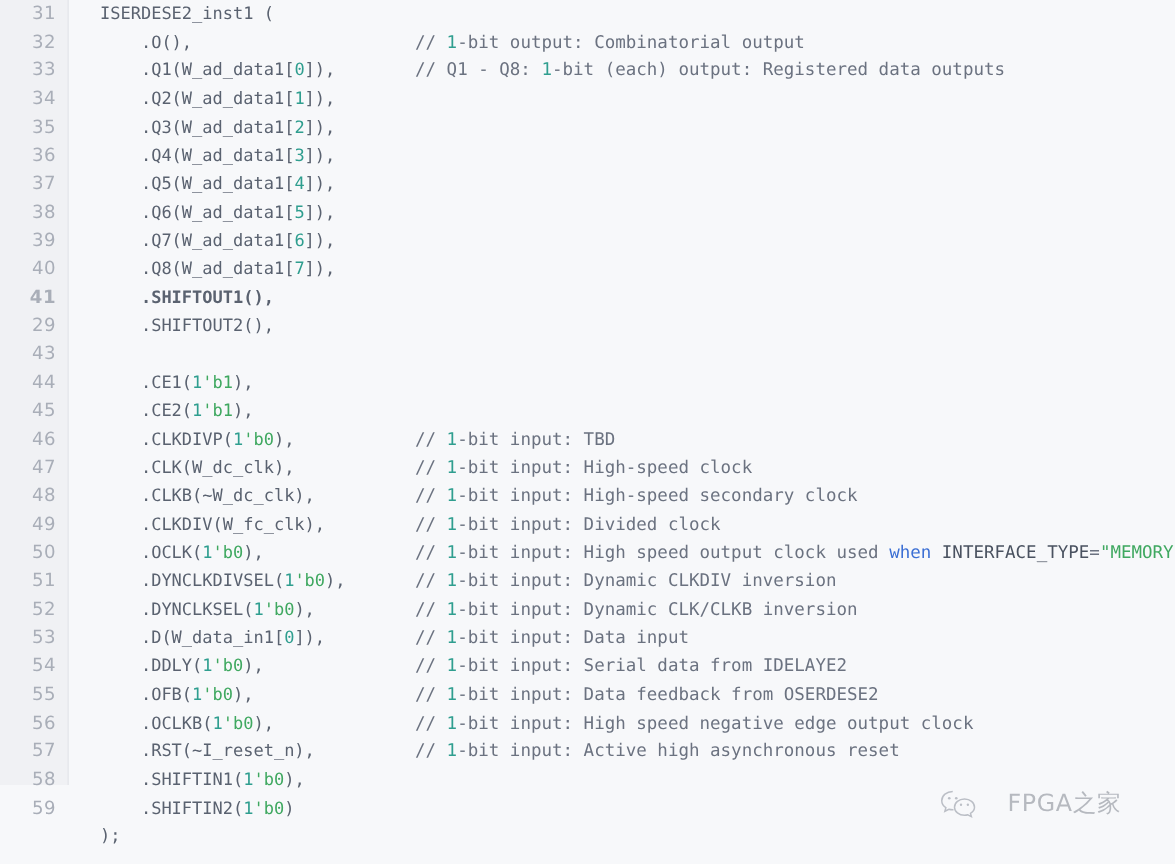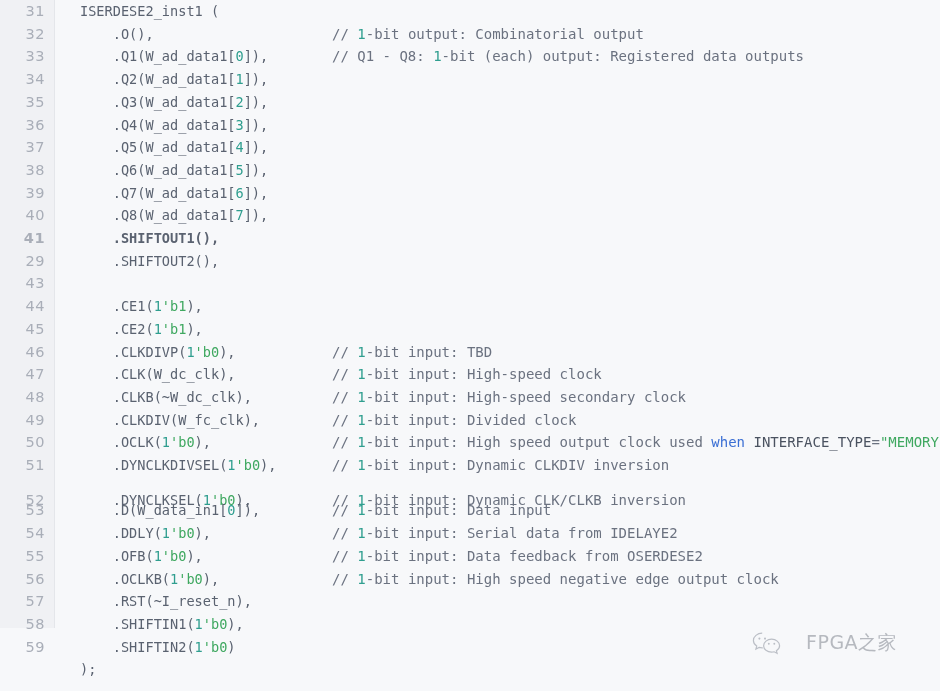--- a/index.html
+++ b/index.html
@@ -124,26 +124,26 @@
       <div class="code-line" style="top: 249.7px; position: absolute; left: 0px; width: 940px;"><div class="ln">29</div><div class="code-text"><span>    .SHIFTOUT2(),</span></div></div>
       <div class="code-line" style="top: 272.4px; position: absolute; left: 0px; width: 940px;"><div class="ln">43</div></div>
       <div class="code-line" style="top: 295.1px; position: absolute; left: 0px; width: 940px;"><div class="ln">44</div><div class="code-text"><span>    .CE1(</span><span class="num">1</span><span class="lit">'b1</span><span>),</span></div></div>
       <div class="code-line" style="top: 317.8px; position: absolute; left: 0px; width: 940px;"><div class="ln">45</div><div class="code-text"><span>    .CE2(</span><span class="num">1</span><span class="lit">'b1</span><span>),</span></div></div>
       <div class="code-line" style="top: 340.5px; position: absolute; left: 0px; width: 940px;"><div class="ln">46</div><div class="code-text"><span>    .CLKDIVP(</span><span class="num">1</span><span class="lit">'b0</span><span>),</span></div><div class="comment-text"><span>// </span><span class="num">1</span><span>-bit input: TBD</span></div></div>
       <div class="code-line" style="top: 363.2px; position: absolute; left: 0px; width: 940px;"><div class="ln">47</div><div class="code-text"><span>    .CLK(W_dc_clk),</span></div><div class="comment-text"><span>// </span><span class="num">1</span><span>-bit input: High-speed clock</span></div></div>
       <div class="code-line" style="top: 385.9px; position: absolute; left: 0px; width: 940px;"><div class="ln">48</div><div class="code-text"><span>    .CLKB(~W_dc_clk),</span></div><div class="comment-text"><span>// </span><span class="num">1</span><span>-bit input: High-speed secondary clock</span></div></div>
       <div class="code-line" style="top: 408.6px; position: absolute; left: 0px; width: 807px;"><div class="ln">49</div><div class="code-text"><span>    .CLKDIV(W_fc_clk),</span></div><div class="comment-text"><span>// </span><span class="num">1</span><span>-bit input: Divided clock</span></div></div>
       <div class="code-line" style="top: 431.3px; position: absolute; left: 0px; width: 940px;"><div class="ln">50</div><div class="code-text"><span>    .OCLK(</span><span class="num">1</span><span class="lit">'b0</span><span>),</span></div><div class="comment-text"><span>// </span><span class="num">1</span><span>-bit input: High speed output clock used </span><span class="kw">when</span><span> </span><span class="ident">INTERFACE_TYPE</span><span>=</span><span class="str">"MEMORY"</span></div></div>
       <div class="code-line" style="top: 454px; position: absolute; left: 0px; width: 940px;"><div class="ln">51</div><div class="code-text"><span>    .DYNCLKDIVSEL(</span><span class="num">1</span><span class="lit">'b0</span><span>),</span></div><div class="comment-text"><span>// </span><span class="num">1</span><span>-bit input: Dynamic CLKDIV inversion</span></div></div>
-      <div class="code-line" style="top: 476.7px; position: absolute; left: 0px; width: 940px; margin-top: 12px;"><div class="ln">52</div><div class="code-text"><span>    .DYNCLKSEL(</span><span class="num">1</span><span class="lit">'b0</span><span>),</span></div><div class="comment-text"><span>// </span><span class="num">1</span><span>-bit input: Dynamic CLK/CLKB inversion</span></div></div>
+      <div class="code-line" style="top: 476.7px; position: absolute; left: 0px; width: 940px;"><div class="ln">52</div><div class="code-text"><span>    .DYNCLKSEL(</span><span class="num">1</span><span class="lit">'b0</span><span>),</span></div><div class="comment-text"><span>// </span><span class="num">1</span><span>-bit input: Dynamic CLK/CLKB inversion</span></div></div>
       <div class="code-line" style="top: 499.4px; position: absolute; left: 0px; width: 940px;"><div class="ln">53</div><div class="code-text"><span>    .D(W_data_in1[</span><span class="num">0</span><span>]),</span></div><div class="comment-text"><span>// </span><span class="num">1</span><span>-bit input: Data input</span></div></div>
       <div class="code-line" style="top: 522.1px; position: absolute; left: 0px; width: 776px;"><div class="ln">54</div><div class="code-text"><span>    .DDLY(</span><span class="num">1</span><span class="lit">'b0</span><span>),</span></div><div class="comment-text"><span>// </span><span class="num">1</span><span>-bit input: Serial data from IDELAYE2</span></div></div>
       <div class="code-line" style="top: 544.8px; position: absolute; left: 0px; width: 940px; padding-left: 36px;"><div class="ln">55</div><div class="code-text"><span>    .OFB(</span><span class="num">1</span><span class="lit">'b0</span><span>),</span></div><div class="comment-text"><span>// </span><span class="num">1</span><span>-bit input: Data feedback from OSERDESE2</span></div></div>
       <div class="code-line" style="top: 567.5px; position: absolute; left: 0px; width: 940px;"><div class="ln">56</div><div class="code-text"><span>    .OCLKB(</span><span class="num">1</span><span class="lit">'b0</span><span>),</span></div><div class="comment-text"><span>// </span><span class="num">1</span><span>-bit input: High speed negative edge output clock</span></div></div>
-      <div class="code-line" style="top: 590.2px; position: absolute; left: 0px; width: 940px;"><div class="ln">57</div><div class="code-text"><span>    .RST(~I_reset_n),</span></div></div>
+      <div class="code-line" style="top: 590.2px; position: absolute; left: 0px; width: 940px;"><div class="ln">57</div><div class="code-text"><span>    .RST(~I_reset_n),</span></div><div class="comment-text"><span>// </span><span class="num">1</span><span>-bit input: Active high asynchronous reset</span></div></div>
       <div class="code-line" style="top: 612.9px; position: absolute; left: 0px; width: 940px;"><div class="ln">58</div><div class="code-text"><span>    .SHIFTIN1(</span><span class="num">1</span><span class="lit">'b0</span><span>),</span></div></div>
       <div class="code-line" style="top: 635.6px; position: absolute; left: 0px; width: 940px;"><div class="ln">59</div><div class="code-text"><span>    .SHIFTIN2(</span><span class="num">1</span><span class="lit">'b0</span><span>)</span></div></div>
       <div class="code-line" style="top: 658.3px; position: absolute; left: 0px; width: 940px;"><div class="ln"></div><div class="code-text"><span>);</span></div></div>
     </div>
 
   <div id="watermark">
     <span>
       <svg width="30" height="25" viewBox="0 0 30 25" aria-hidden="true">
         <g fill="none" stroke="#6b7280" stroke-width="1.2">
           <path d="M10.2 2.2C5.3 2.2 1.4 5.5 1.4 9.5c0 2.3 1.3 4.3 3.3 5.6L3.9 18l3.2-1.6c1 .3 2 .4 3.1.4h.6"></path>

